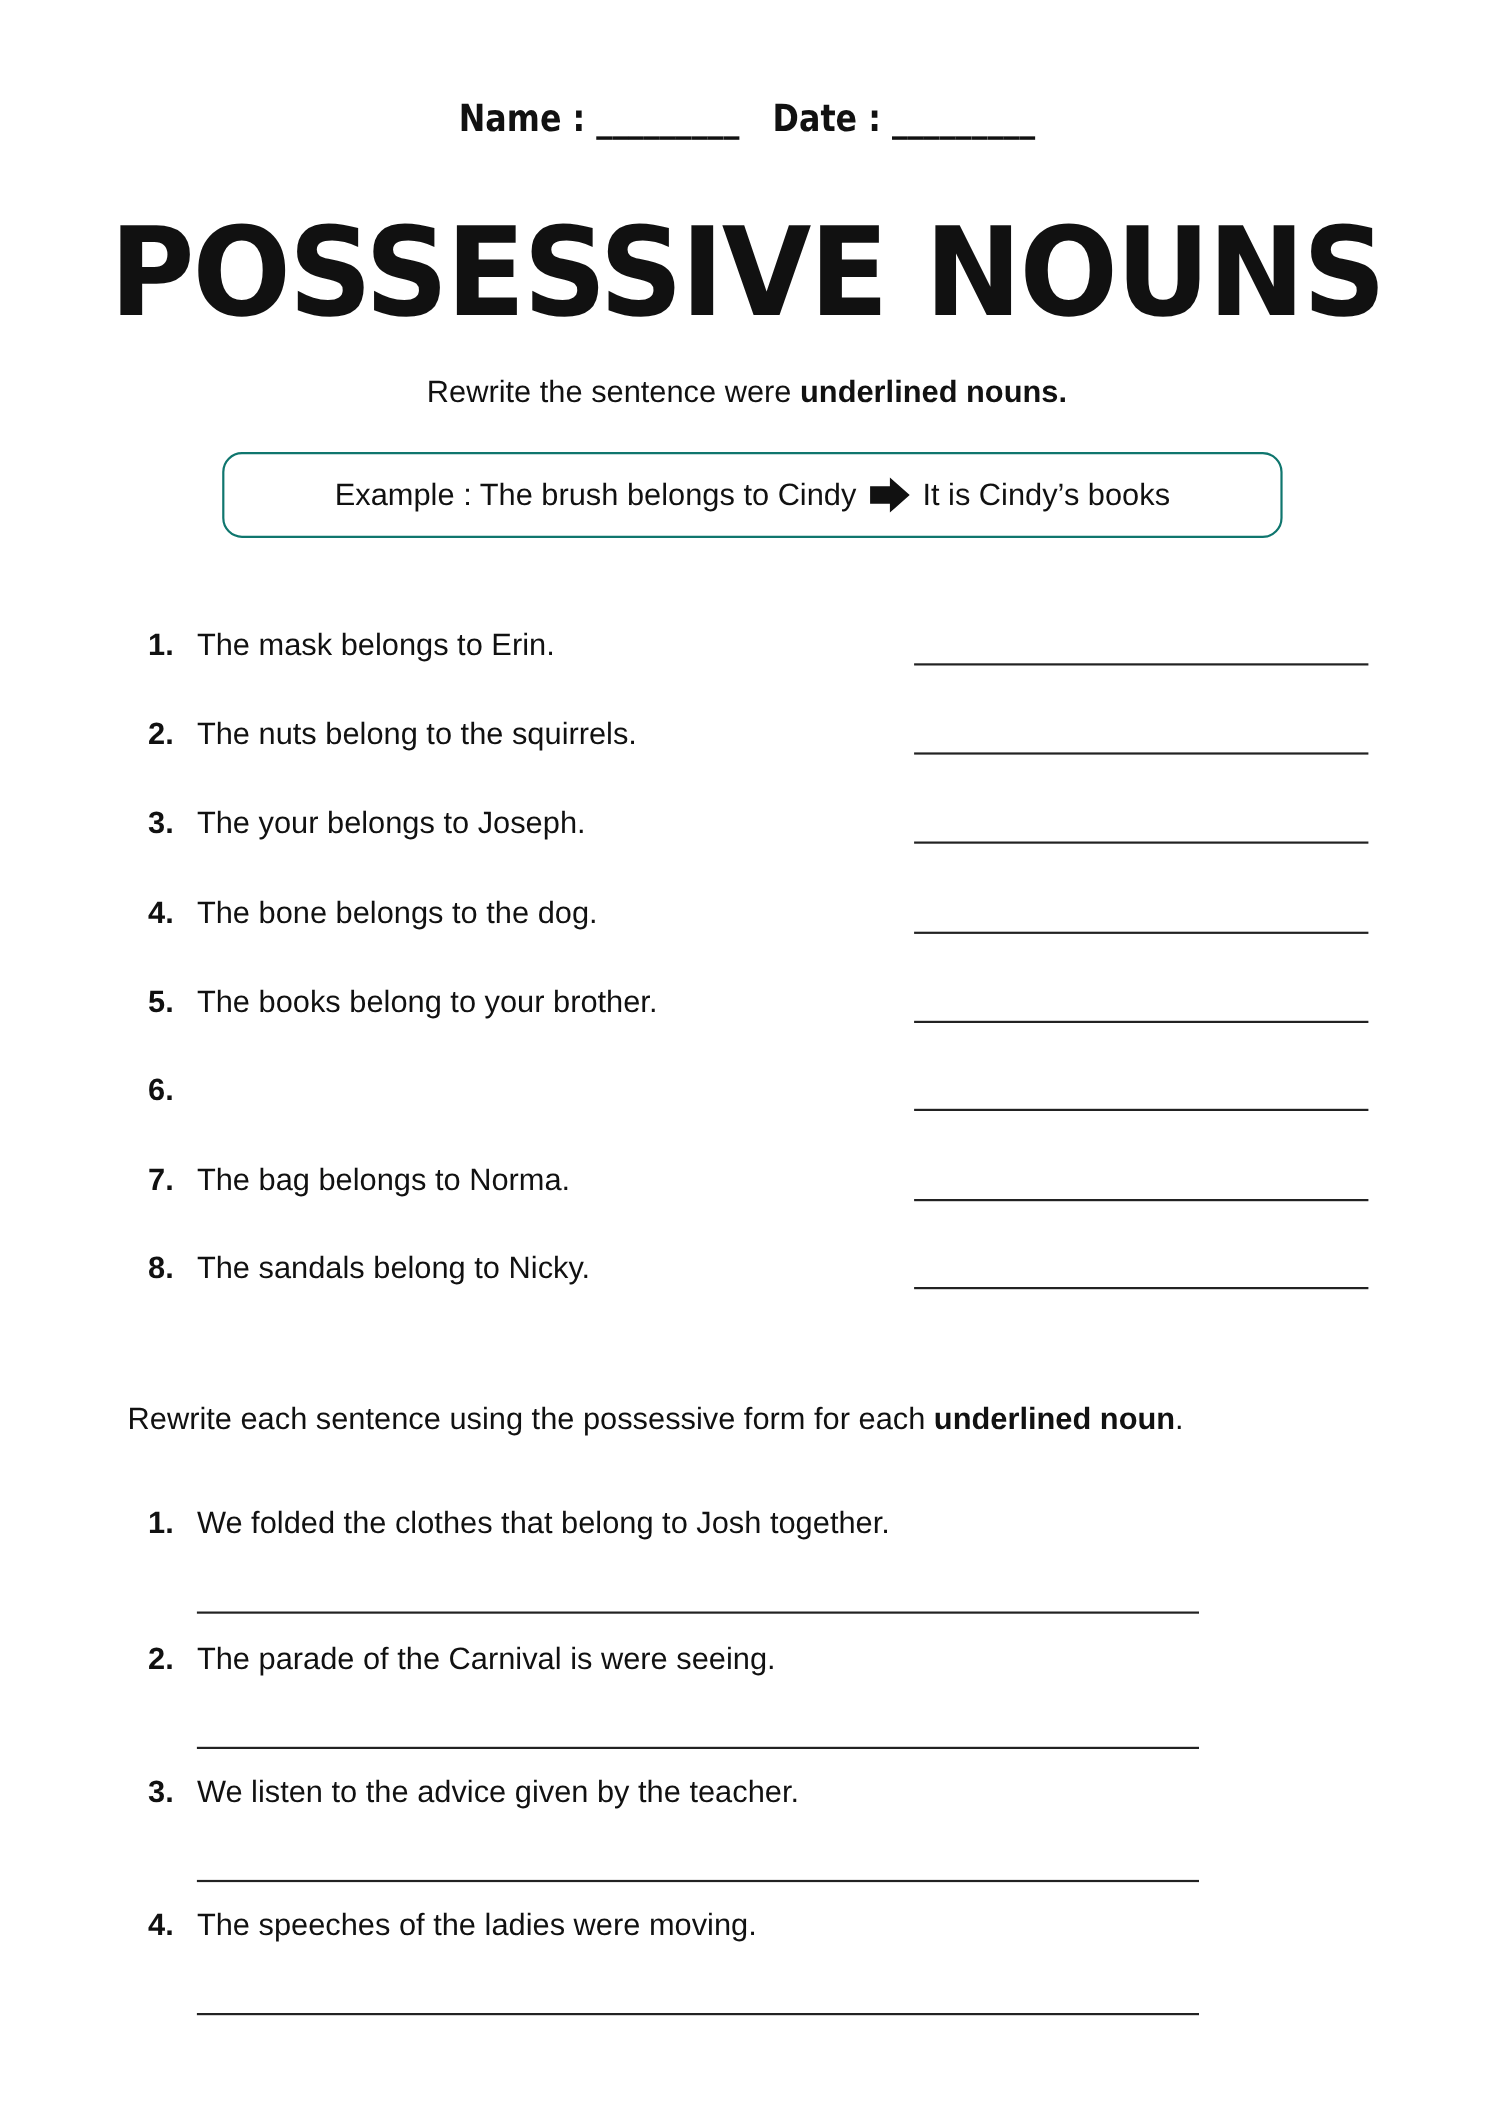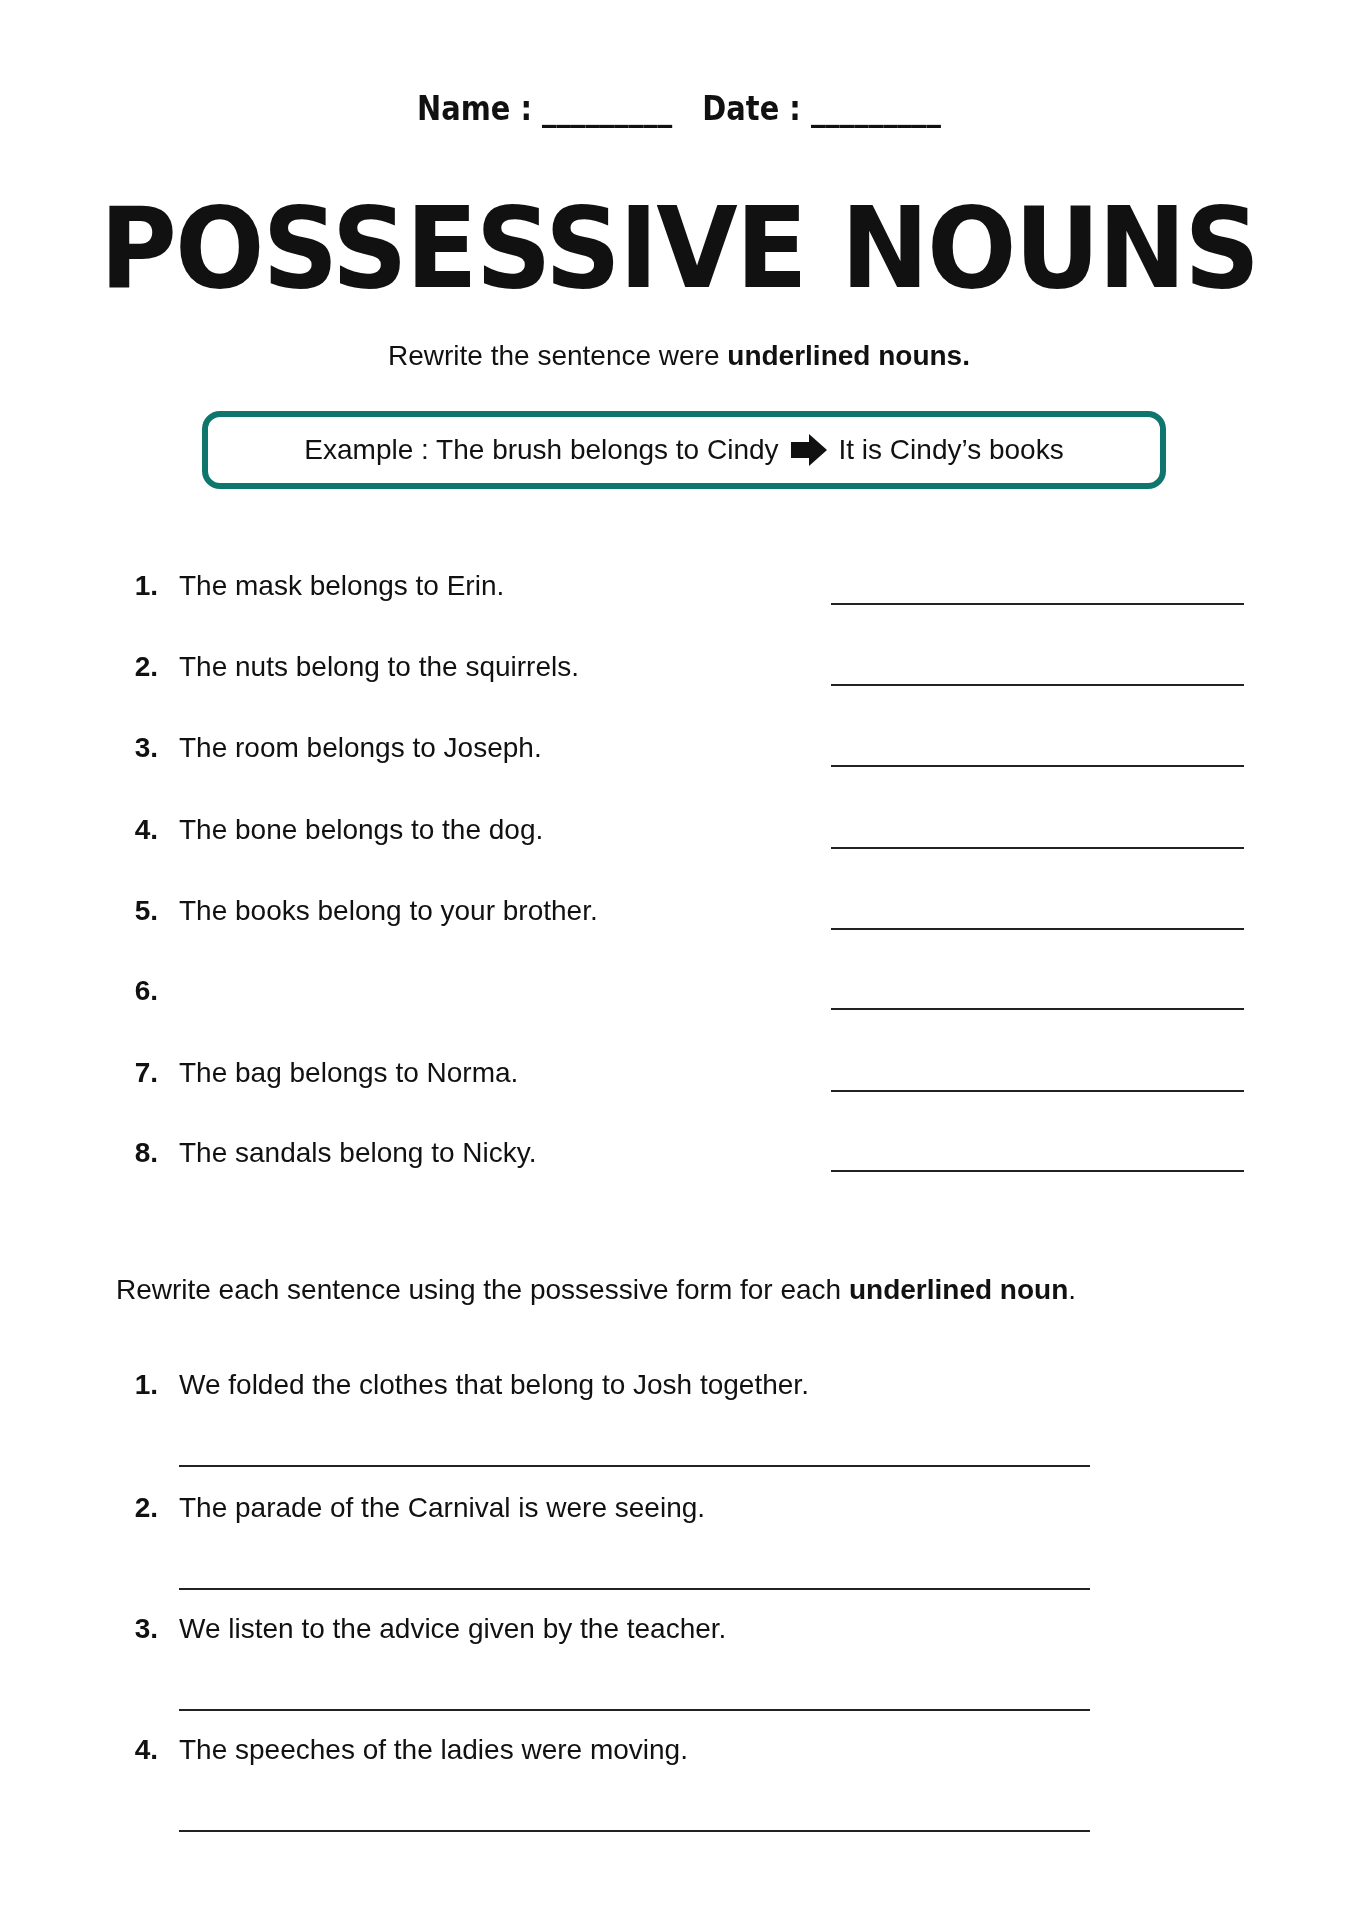--- a/index.html
+++ b/index.html
@@ -1,21 +1,21 @@
 <!DOCTYPE html>
 <html><head>
 <meta charset="utf-8">
 <style>
   html,body{margin:0;padding:0;background:#fff;}
   body{width:1358px;height:1920px;position:relative;overflow:hidden;font-family:"Liberation Sans",sans-serif;color:#111;}
   .abs{position:absolute;}
   #name-row{left:0;width:1358px;top:88px;text-align:center;font-family:"DejaVu Sans",sans-serif;font-size:34px;font-weight:bold;letter-spacing:0px;transform:scaleX(0.85);}
   #title{left:0;width:1358px;top:178px;text-align:center;font-family:"DejaVu Sans",sans-serif;font-weight:bold;font-size:112px;line-height:140px;letter-spacing:-2px;transform:scaleX(0.94);}
   #subtitle{left:0;width:1358px;top:340px;text-align:center;font-size:28px;}
-  #example-box{left:202px;top:411px;width:964px;height:78px;border:6px solid #0f766e;border-radius:18px;box-sizing:border-box;display:flex;align-items:center;justify-content:center;font-size:28px;gap:10px;}
+  #example-box{left:202px;top:411px;width:964px;height:78px;border:2px solid #0f766e;border-radius:18px;box-sizing:border-box;display:flex;align-items:center;justify-content:center;font-size:28px;gap:10px;}
   .arrow{display:inline-block;width:40px;height:34px;}
   .q1{left:0;width:1358px;height:44px;font-size:28px;}
   .q1 .num{position:absolute;right:1200px;font-weight:bold;}
   .q1 .txt{position:absolute;left:179px;}
   .q1 .line{position:absolute;left:831px;width:413px;top:33px;border-bottom:2px solid #222;}
   #instr2{left:0;width:1192px;top:1274px;text-align:center;font-size:28px;}
   .q2{left:0;width:1358px;height:44px;font-size:28px;}
   .q2 .num{position:absolute;right:1200px;font-weight:bold;}
   .q2 .txt{position:absolute;left:179px;}
   .ansline{left:179px;width:911px;border-bottom:2px solid #222;}
@@ -49,21 +49,21 @@
     <span class="txt">The mask belongs to Erin.</span>
     <span class="line"></span>
   </div>
 <div class="abs q1" style="top:651px">
     <span class="num">2.</span>
     <span class="txt">The nuts belong to the squirrels.</span>
     <span class="line"></span>
   </div>
 <div class="abs q1" style="top:732px">
     <span class="num">3.</span>
-    <span class="txt">The room belongs to Joseph.</span>
+    <span class="txt">The your belongs to Joseph.</span>
     <span class="line"></span>
   </div>
 <div class="abs q1" style="top:814px">
     <span class="num">4.</span>
     <span class="txt">The bone belongs to the dog.</span>
     <span class="line"></span>
   </div>
 <div class="abs q1" style="top:895px">
     <span class="num">5.</span>
     <span class="txt">The books belong to your brother.</span>

